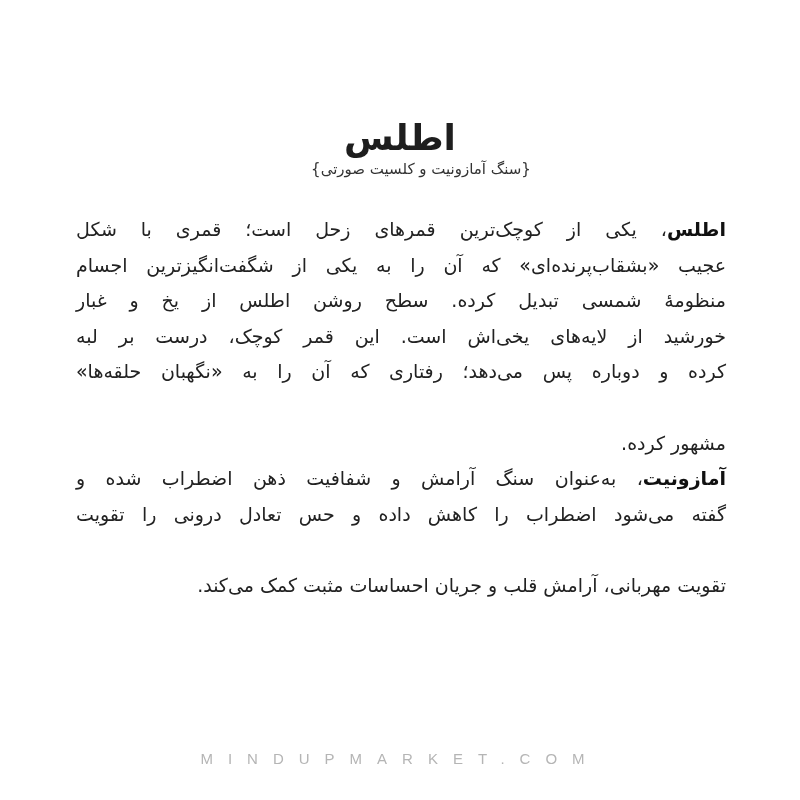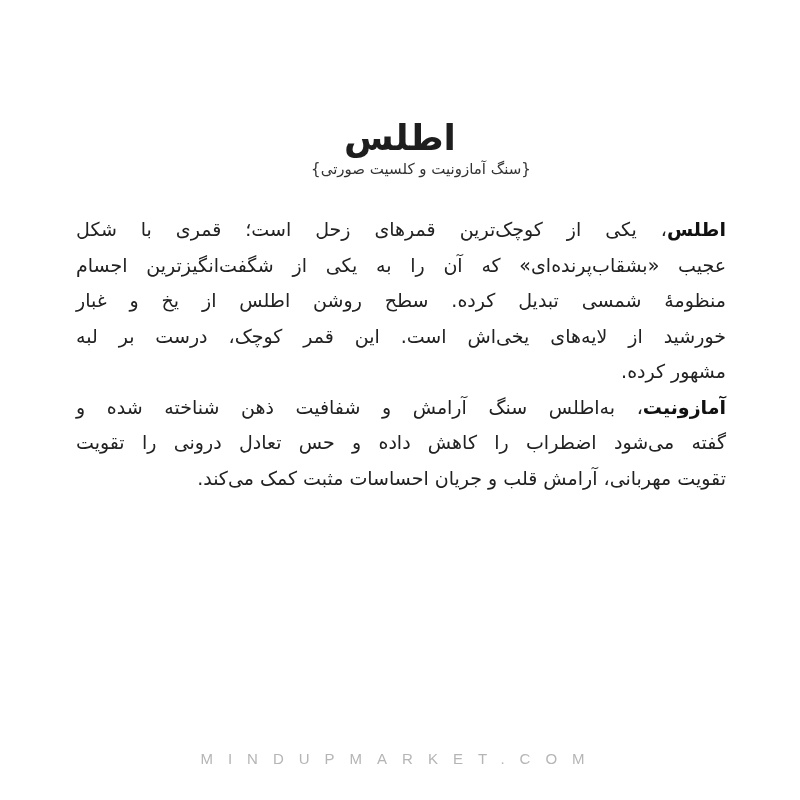--- a/index.html
+++ b/index.html
@@ -51,20 +51,21 @@
       color: #222222;
     }
     .line {
       display: block;
       text-align: justify;
       text-align-last: justify;
       white-space: nowrap;
     }
     .line.last {
       text-align-last: right;
+      margin-top: 36px;
     }
     .bold {
       font-weight: bold;
       color: #111111;
     }
     .footer {
       position: absolute;
       top: 750px;
       left: 0;
       width: 800px;
@@ -81,20 +82,21 @@
 <body>
 
 <h1 class="title">اطلس</h1>
 <div class="subtitle">{سنگ آمازونیت و کلسیت صورتی}</div>
 
 <div class="body-text">
   <span class="line"><span class="bold">اطلس</span><span>، یکی از کوچک‌ترین قمرهای زحل است؛ قمری با شکل</span></span>
   <span class="line">عجیب «بشقاب‌پرنده‌ای» که آن را به یکی از شگفت‌انگیزترین اجسام</span>
   <span class="line">منظومهٔ شمسی تبدیل کرده. سطح روشن اطلس از یخ و غبار</span>
   <span class="line">خورشید از لایه‌های یخی‌اش است. این قمر کوچک، درست بر لبه</span>
+  <span class="line">کرده و دوباره پس می‌دهد؛ رفتاری که آن را به «نگهبان حلقه‌ها»</span>
   <span class="line last">مشهور کرده.</span>
 
-  <span class="line"><span class="bold">آمازونیت</span><span>، به‌اطلس سنگ آرامش و شفافیت ذهن شناخته شده و</span></span>
+  <span class="line"><span class="bold">آمازونیت</span><span>، به‌عنوان سنگ آرامش و شفافیت ذهن اضطراب شده و</span></span>
   <span class="line">گفته می‌شود اضطراب را کاهش داده و حس تعادل درونی را تقویت</span>
   <span class="line last">تقویت مهربانی، آرامش قلب و جریان احساسات مثبت کمک می‌کند.</span>
 </div>
 
 <div class="footer">MINDUPMARKET.COM</div>
 
 </body></html>

